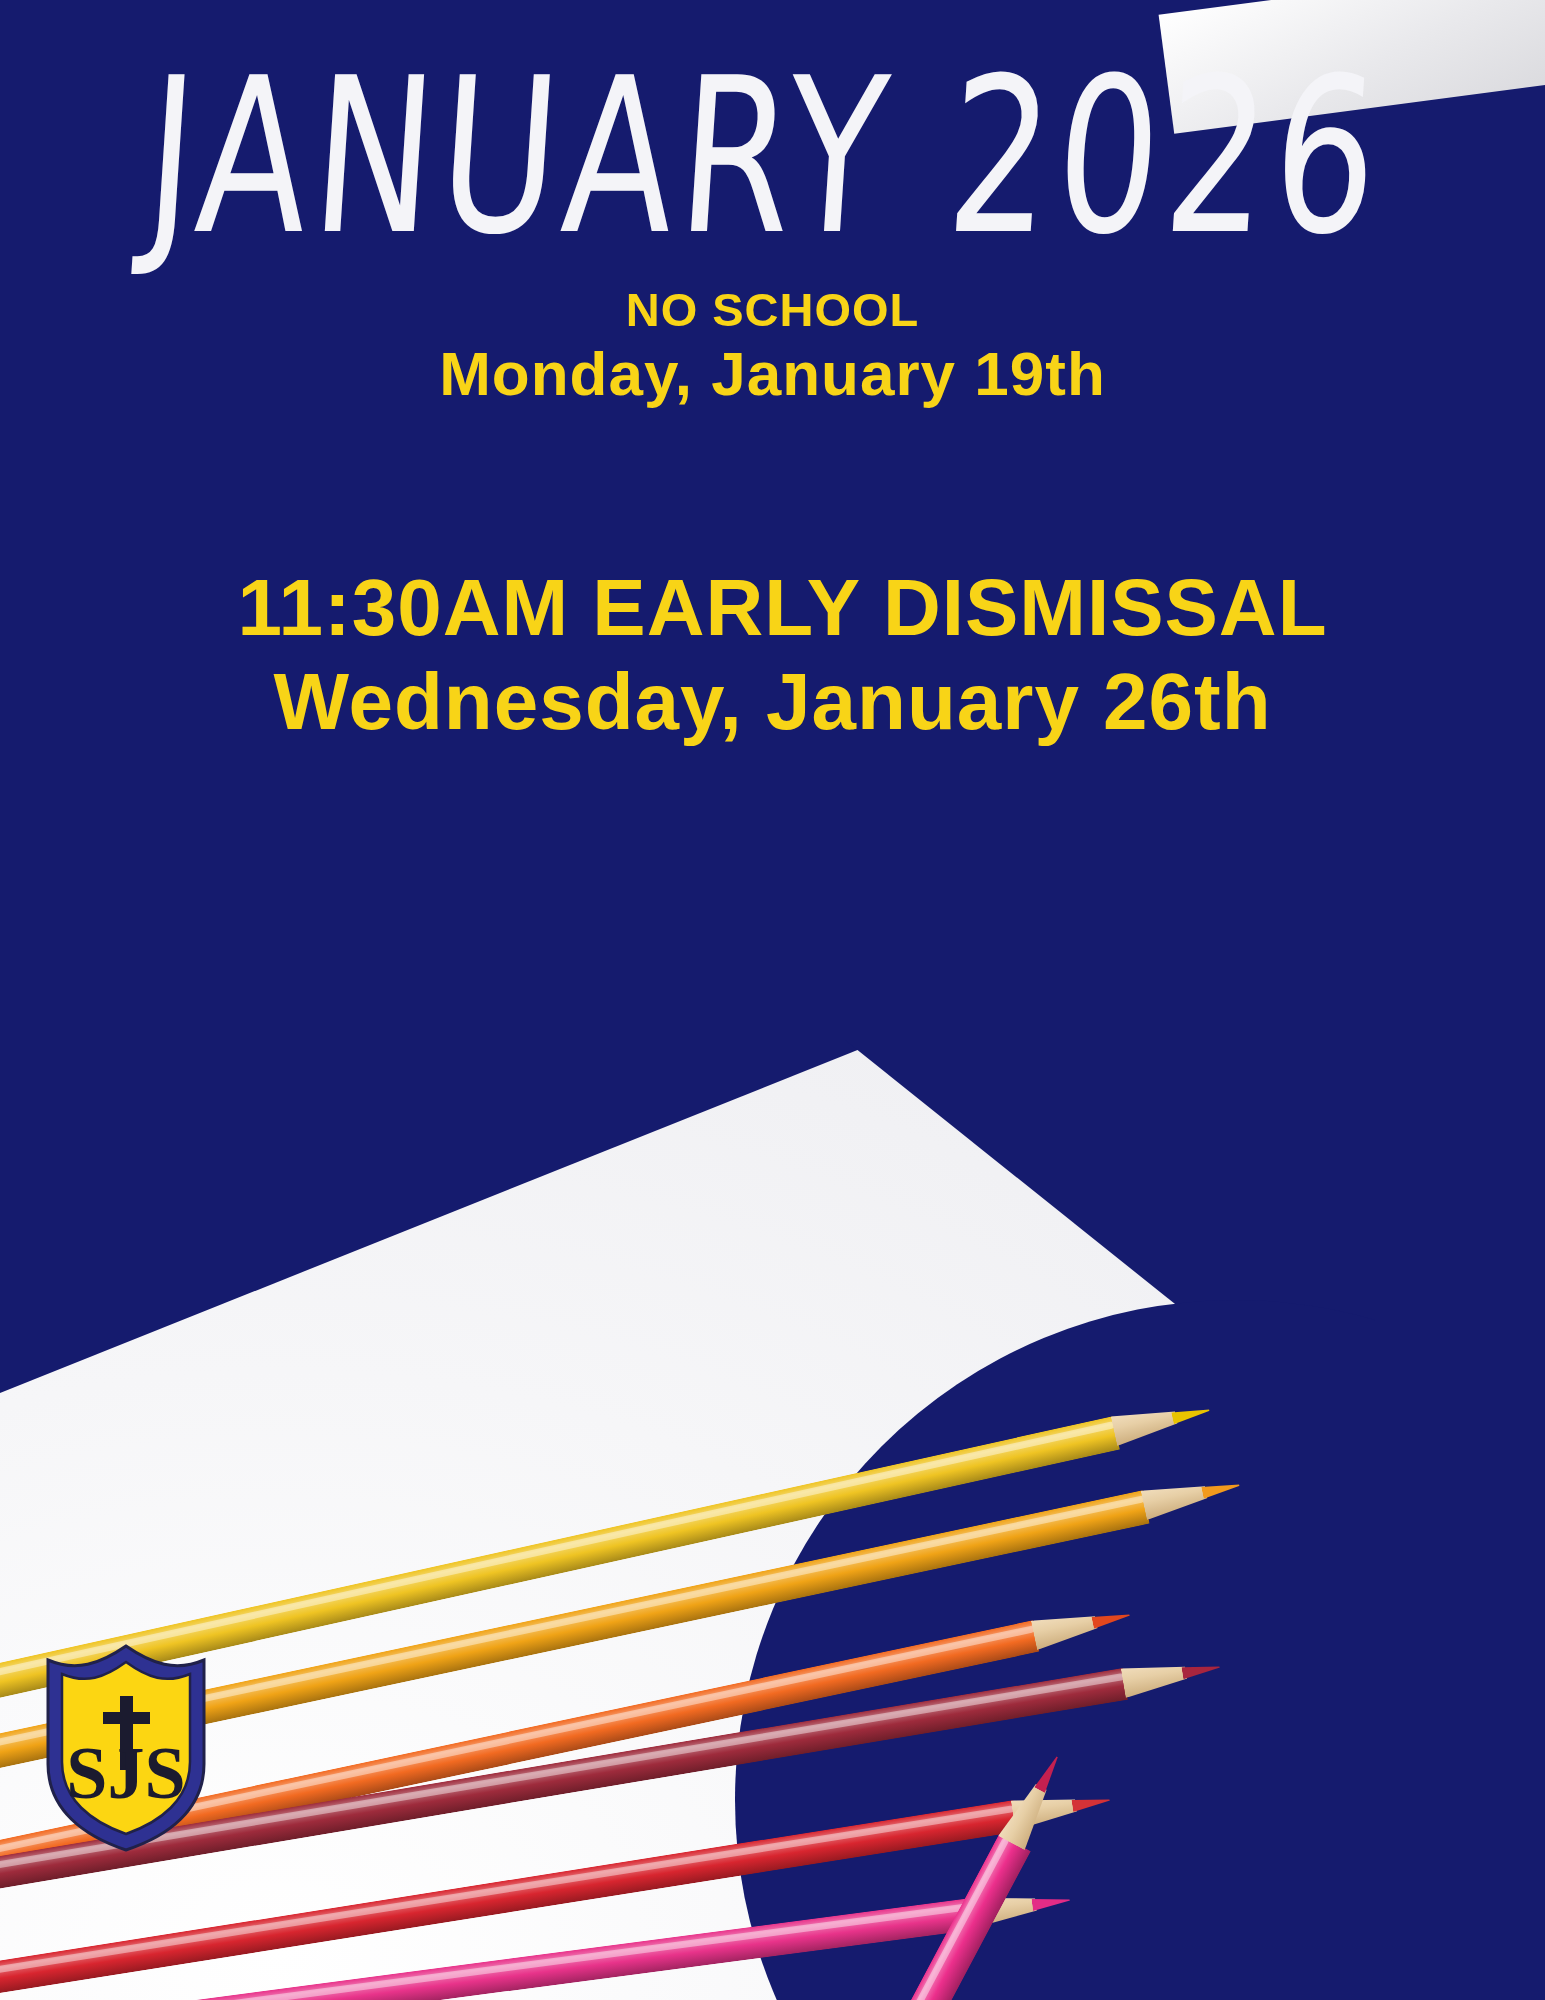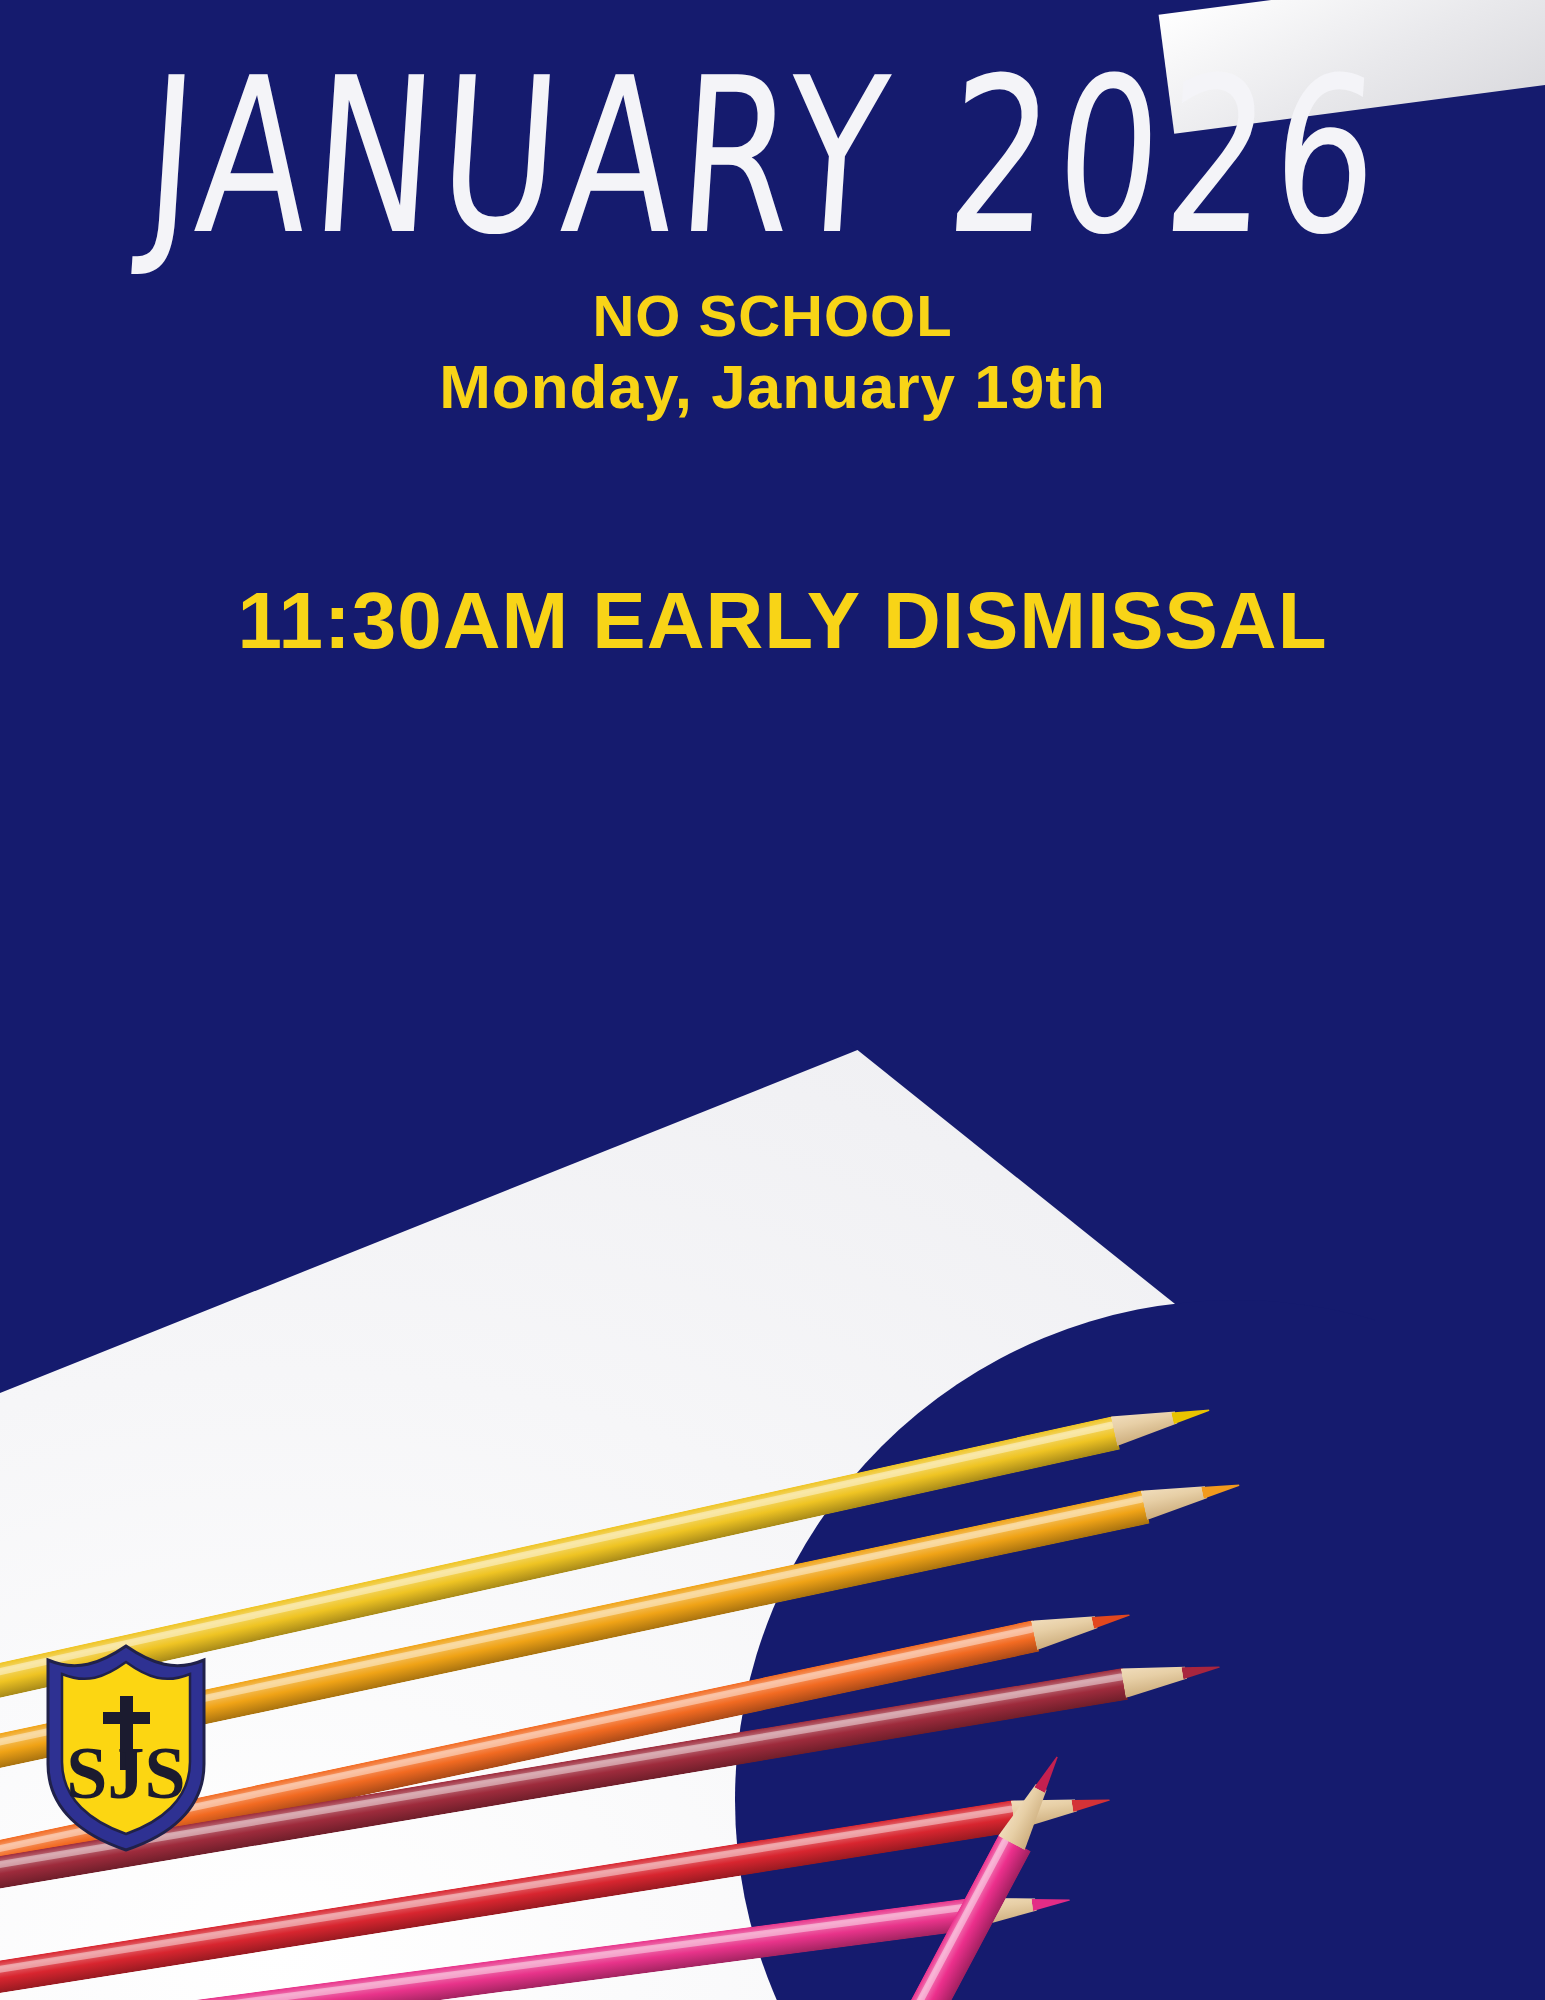--- a/index.html
+++ b/index.html
@@ -60,21 +60,21 @@
     left: 0;
     right: 0;
     top: 282px;
     text-align: center;
     z-index: 5;
   }
   .line-strong {
     color: #F8D417;
     font-family: "Liberation Sans", sans-serif;
     font-weight: bold;
-    font-size: 58px;
+    font-size: 47px;
     line-height: 1.18;
     letter-spacing: 1px;
     white-space: nowrap;
   }
   .line-strong.sub {
     font-size: 62px;
   }
   .spacer-gap {
     height: 150px;
   }
@@ -211,20 +211,21 @@
 
     <div>
       <div class="line-strong">NO SCHOOL</div>
       <div class="line-strong sub">Monday, January 19th</div>
     </div>
 
     <div class="spacer-gap"></div>
 
     <div>
       <div class="line-strong big">11:30AM EARLY DISMISSAL</div>
+      <div class="line-strong big-sub">Wednesday, January 26th</div>
     </div>
 
   </div>
 
   <div class="photo">
     <div class="paper"></div>
 
     <div id="pencil-layer"></div>
 
     <div class="wedge-tl"></div>

